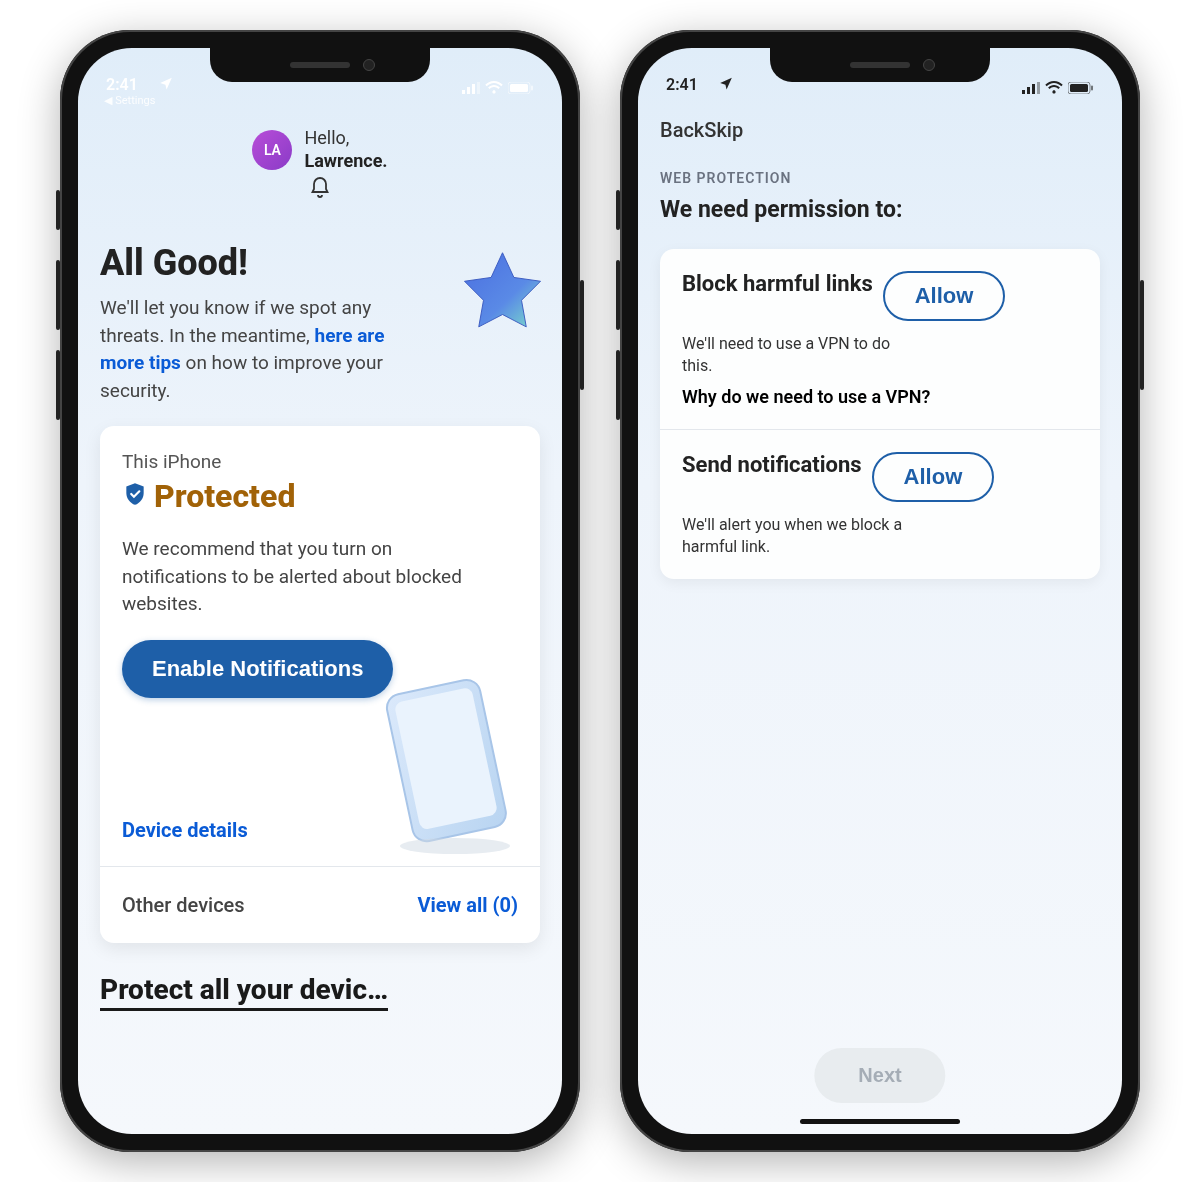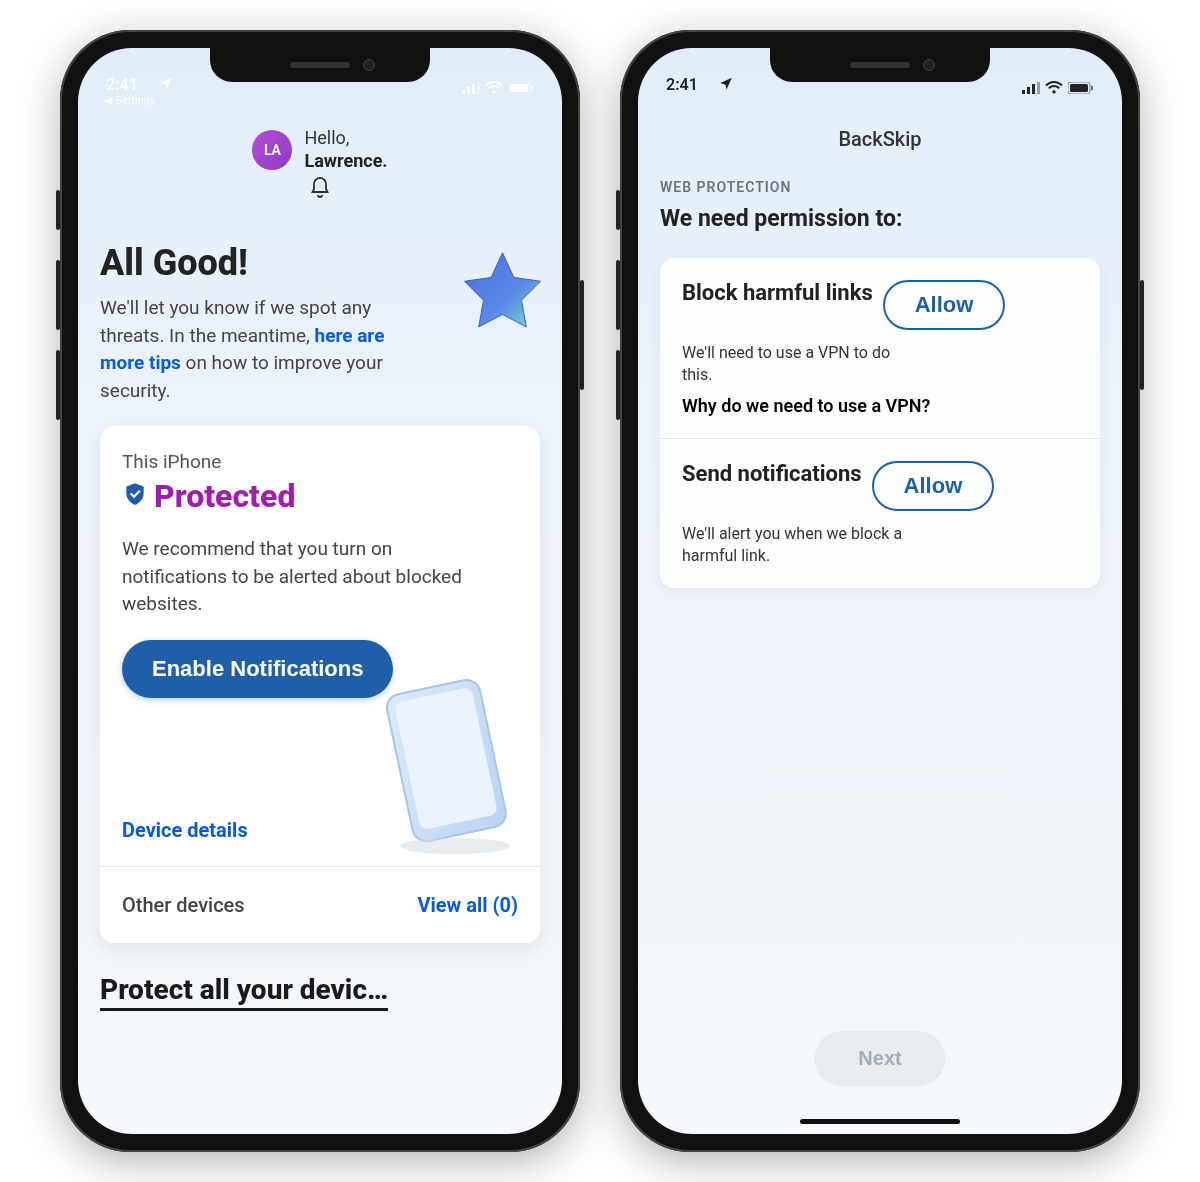--- a/index.html
+++ b/index.html
@@ -99,21 +99,21 @@
   }
   .card {
     background: #fff; border-radius: 14px;
     box-shadow: 0 6px 18px rgba(0,0,0,0.08);
     margin-top: 22px; padding: 24px 22px 0 22px;
     position: relative;
   }
   .card-device-label { font-size: 19px; color: #555; }
   .protected-row { display: flex; align-items: center; gap: 6px; margin-top: 4px; }
   .protected-row .shield { color: #0a5bd6; }
-  .protected-row .word { font-size: 32px; font-weight: 800; color: #a21caf; }
+  .protected-row .word { font-size: 32px; font-weight: 800; color: #a16207; }
   .card-desc { font-size: 19px; color: #444; line-height: 1.45; margin-top: 20px; max-width: 360px; }
   .enable-btn {
     margin-top: 22px;
     background: #1e5fa8;
     color: #fff;
     border: none;
     border-radius: 40px;
     padding: 16px 30px;
     font-size: 22px;
     font-weight: 700;
@@ -140,21 +140,21 @@
   .other-label { color: #444; font-weight: 500; }
   .view-all { color: #0a5bd6; font-weight: 700; }
   .bottom-trunc {
     margin-top: 30px;
     font-size: 28px; font-weight: 800; color: #1a1a1a;
     border-bottom: 3px solid #1a1a1a;
     display: inline-block;
     padding-bottom: 2px;
   }
   
-  .p2-nav { display: flex; justify-content: center; margin-top: 19px; font-size: 20px; color: #333; }
+  .p2-nav { display: flex; justify-content: flex-start; margin-top: 10px; font-size: 20px; color: #333; }
   .p2-nav span { font-weight: 500; }
   .section-label { margin-top: 28px; font-size: 14px; letter-spacing: 1px; color: #6a7280; font-weight: 600; }
   .section-title { margin-top: 10px; font-size: 23px; font-weight: 700; color: #222; }
   .perm-card {
     background: #fdfefe;
     border-radius: 14px;
     box-shadow: 0 4px 14px rgba(0,0,0,0.06);
     margin-top: 26px;
     overflow: hidden;
   }
@@ -169,21 +169,21 @@
     border-radius: 40px;
     padding: 10px 30px;
     font-size: 22px;
     font-weight: 700;
     cursor: pointer;
   }
   .perm-desc { margin-top: 12px; font-size: 16px; color: #333; line-height: 1.35; max-width: 240px; }
   .perm-link { margin-top: 10px; font-size: 18px; color: #000000; font-weight: 600; }
   .next-btn {
     position: absolute;
-    bottom: 48px; left: 50%; transform: translateX(-50%);
+    bottom: 31px; left: 50%; transform: translateX(-50%);
     background: #e8ecef;
     color: #a5adb6;
     border: none;
     border-radius: 40px;
     padding: 16px 44px;
     font-size: 20px;
     font-weight: 600;
   }
   .home-indicator {
     position: absolute; bottom: 10px; left: 50%; transform: translateX(-50%);

